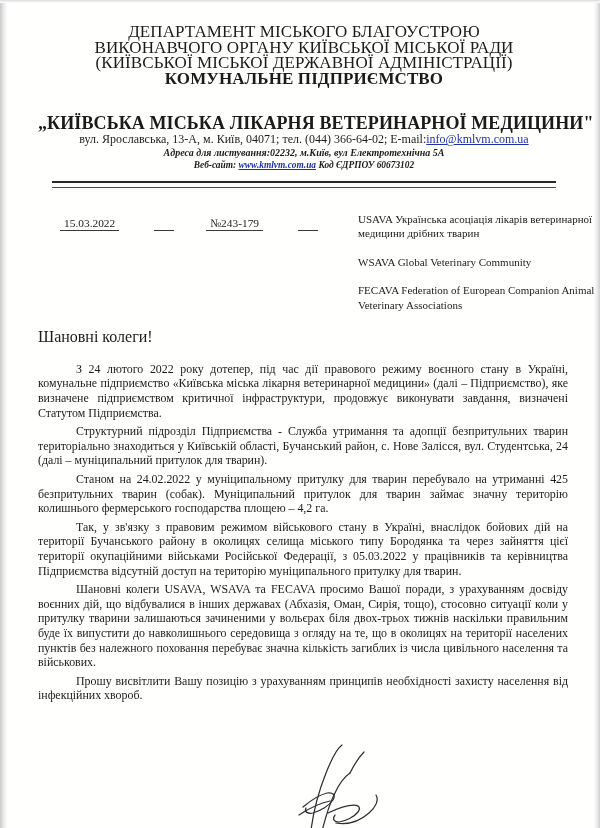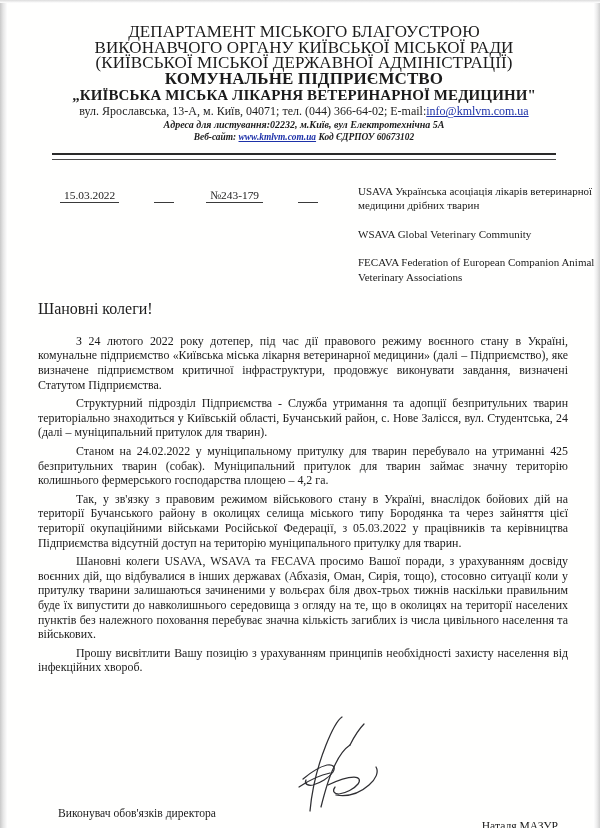--- a/index.html
+++ b/index.html
@@ -57,24 +57,25 @@
     font-size: 17px;
     line-height: 15.6px;
     letter-spacing: 0.1px;
     white-space: nowrap;
   }
   .lh-line.bold {
     font-weight: bold;
   }
   .lh-name {
     font-weight: bold;
-    font-size: 15px;
+    font-size: 18px;
     line-height: 18px;
     letter-spacing: 0.1px;
     white-space: nowrap;
+    margin-top: 28px;
   }
   .lh-contact {
     font-size: 12px;
     line-height: 11.5px;
     margin-top: 2px;
     white-space: nowrap;
     text-align: center;
   }
   .lh-addr, .lh-web {
     font-weight: bold;

